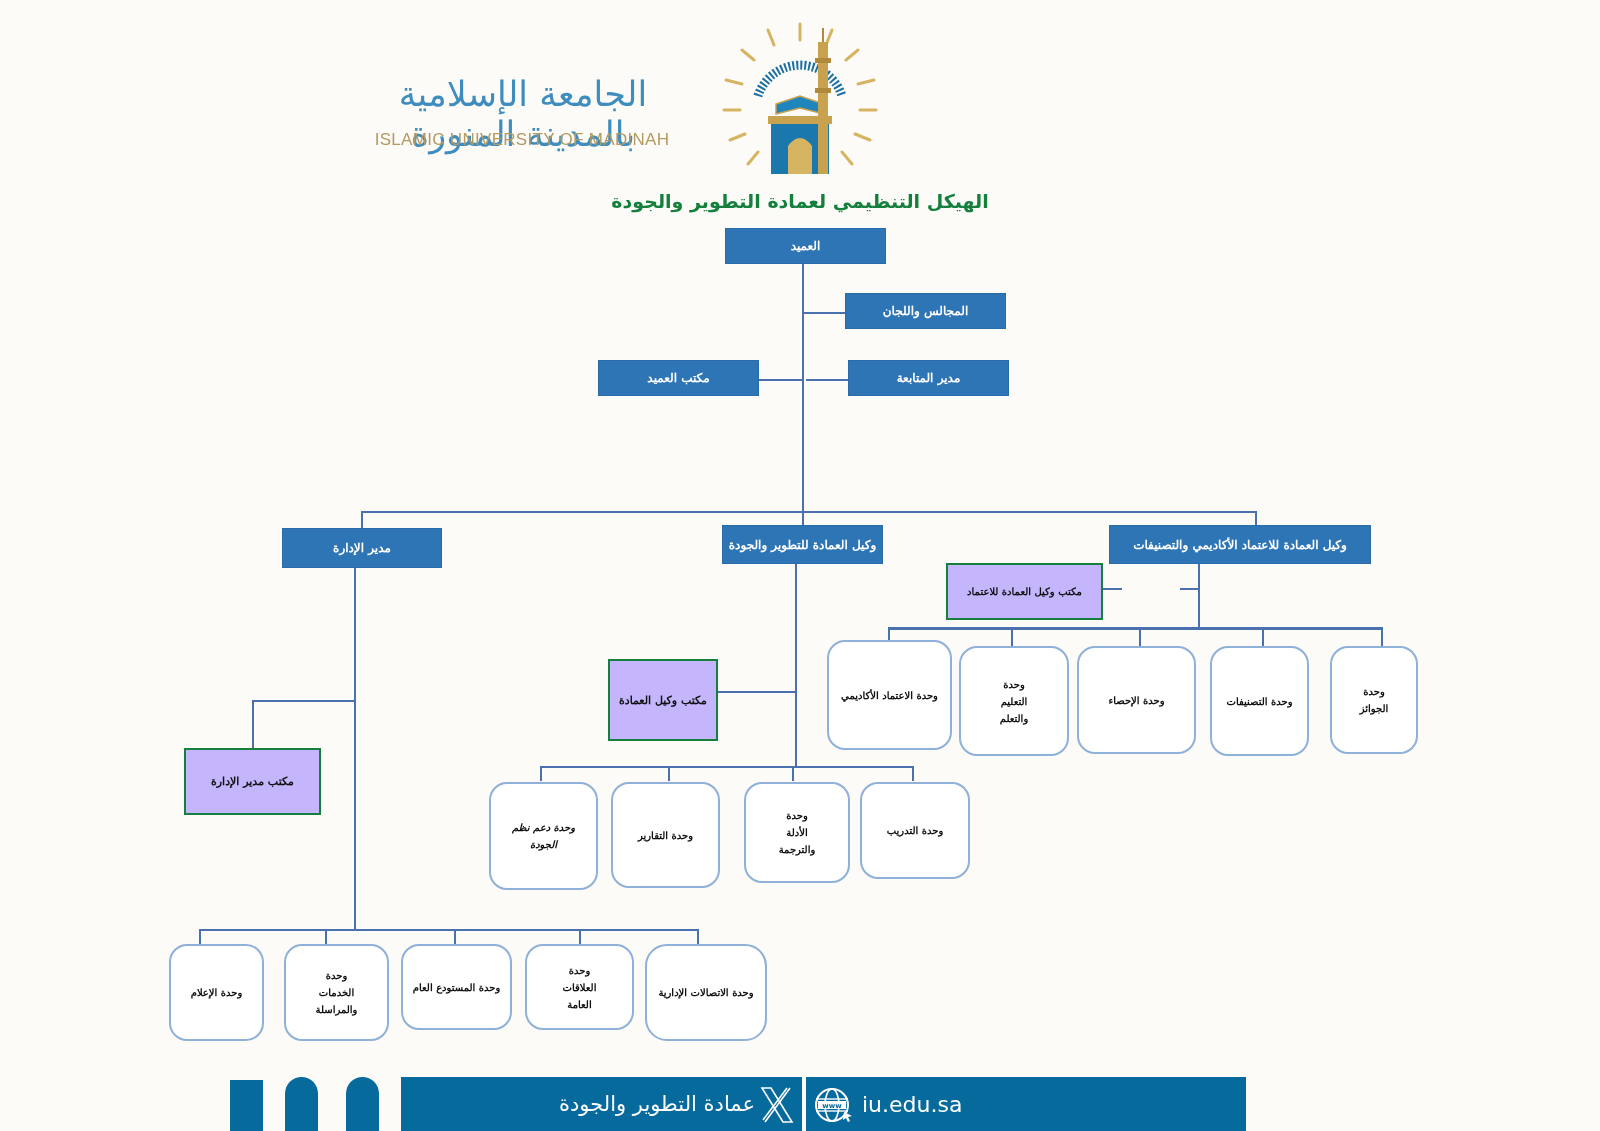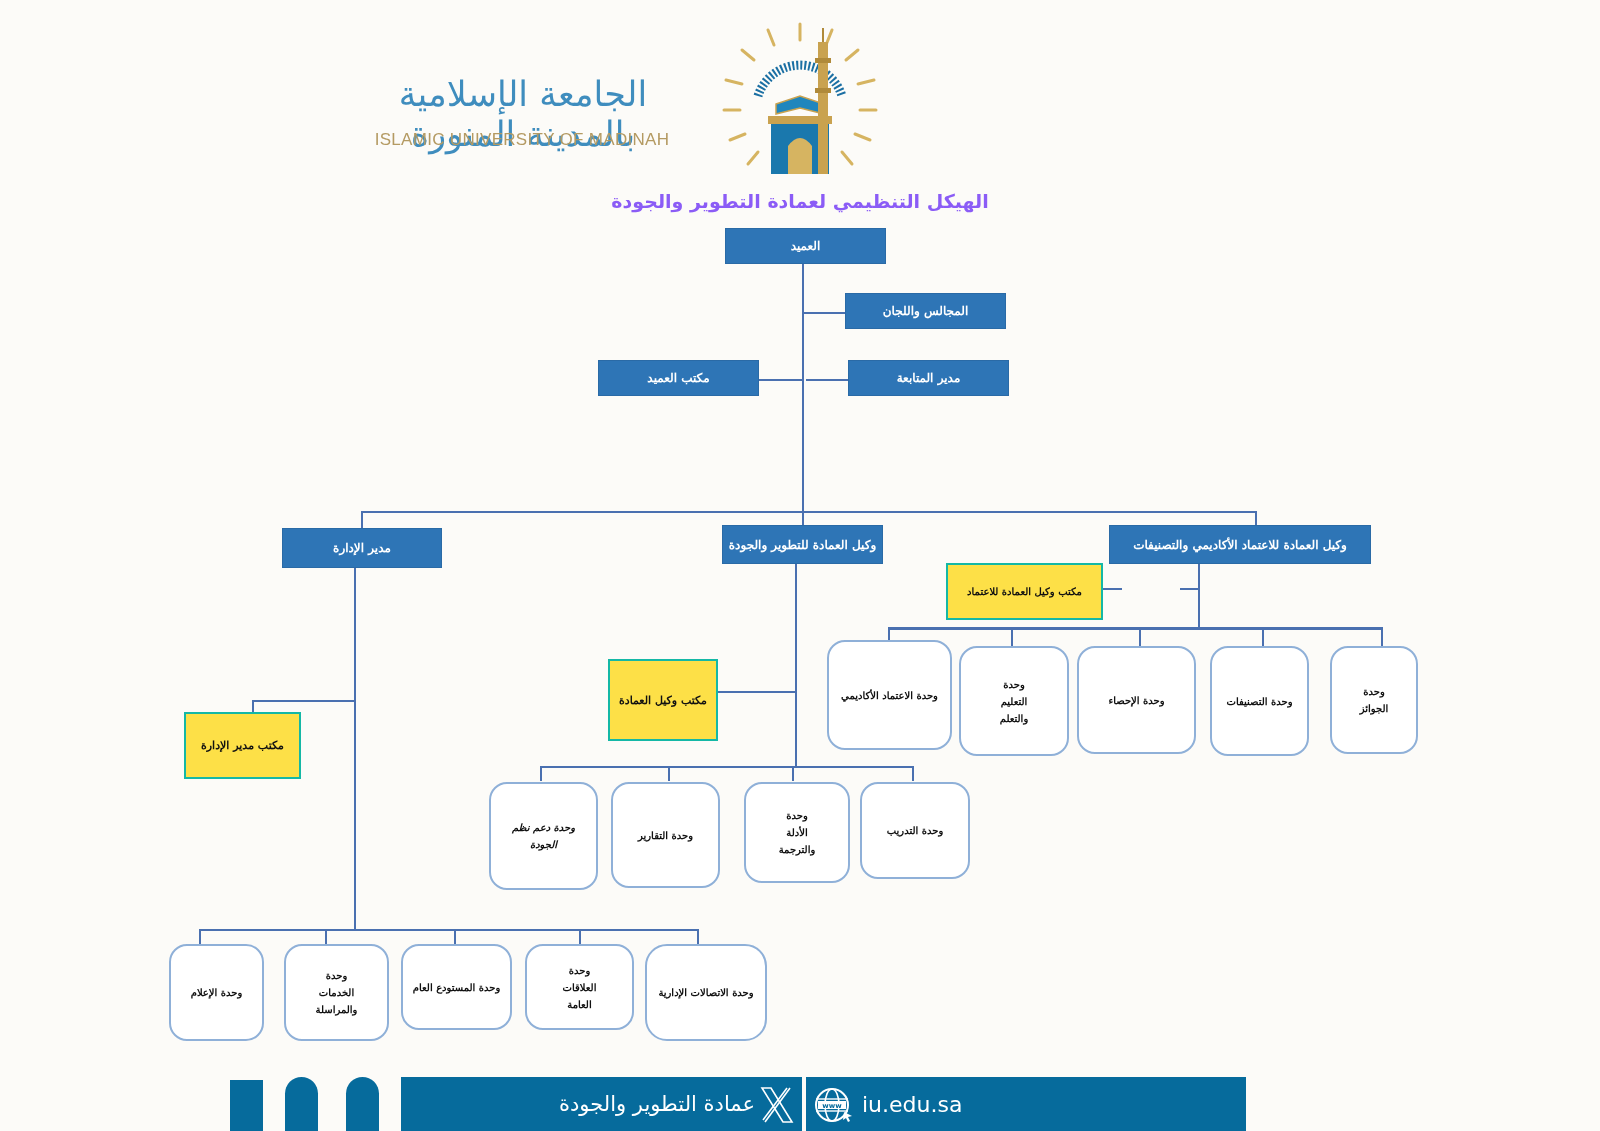--- a/index.html
+++ b/index.html
@@ -10,35 +10,35 @@
   }
   .abs { position: absolute; }
   .line { position: absolute; background: #4a70b0; }
   .box-blue {
     position: absolute; background: #2e75b6; color: #ffffff;
     display: flex; align-items: center; justify-content: center;
     font-family: "DejaVu Serif", serif; font-size: 12px; font-weight: bold;
     box-sizing: border-box; border: 1px solid #2a6aa6; direction: rtl;
   }
   .box-white {
-    position: absolute; background: #fde047; color: #111;
+    position: absolute; background: #c4b5fd; color: #111;
     display: flex; align-items: center; justify-content: center; text-align: center;
     font-family: "DejaVu Serif", serif; font-size: 11px; font-weight: bold;
-    box-sizing: border-box; border: 2px solid #14b8a6; direction: rtl;
+    box-sizing: border-box; border: 2px solid #15803d; direction: rtl;
   }
   .box-round {
     position: absolute; background: #ffffff; color: #111;
     display: flex; align-items: center; justify-content: center; text-align: center;
     font-family: "DejaVu Serif", serif; font-size: 10px; font-weight: bold; line-height: 1.7;
     box-sizing: border-box; border: 2px solid #8fb0d8; border-radius: 18px; direction: rtl;
     padding: 0 6px;
   }
   .title {
     position: absolute; left: 600px; top: 190px; width: 400px; text-align: center;
-    font-family: "DejaVu Sans", sans-serif; font-weight: bold; font-size: 19px; color: #8b5cf6;
+    font-family: "DejaVu Sans", sans-serif; font-weight: bold; font-size: 19px; color: #15803d;
     direction: rtl;
   }
   .logo-ar {
     position: absolute; left: 358px; top: 74px; width: 330px; text-align: center;
     font-family: "DejaVu Serif", serif; font-size: 35px; color: #3f8dbe; direction: rtl;
     letter-spacing: -1px;
   }
   .logo-en {
     position: absolute; left: 356px; top: 130px; width: 332px; text-align: center;
     font-family: "Liberation Sans", sans-serif; font-size: 17px; color: #b49a62; letter-spacing: 0.3px;
@@ -126,21 +126,21 @@
 <div class="line" style="left:1381px; top:627px; width:2px; height:20px;"></div>
 
 <div class="box-blue" style="left:725px; top:228px; width:161px; height:36px;">العميد</div>
 <div class="box-blue" style="left:845px; top:293px; width:161px; height:36px;">المجالس واللجان</div>
 <div class="box-blue" style="left:848px; top:360px; width:161px; height:36px;">مدير المتابعة</div>
 <div class="box-blue" style="left:598px; top:360px; width:161px; height:36px;">مكتب العميد</div>
 <div class="box-blue" style="left:282px; top:528px; width:160px; height:40px;">مدير الإدارة</div>
 <div class="box-blue" style="left:722px; top:525px; width:161px; height:39px;">وكيل العمادة للتطوير والجودة</div>
 <div class="box-blue" style="left:1109px; top:525px; width:262px; height:39px;">وكيل العمادة للاعتماد الأكاديمي والتصنيفات</div>
 
-<div class="box-white" style="left:184px; top:712px; width:117px; height:67px;">مكتب مدير الإدارة</div>
+<div class="box-white" style="left:184px; top:748px; width:137px; height:67px;">مكتب مدير الإدارة</div>
 <div class="box-white" style="left:608px; top:659px; width:110px; height:82px;">مكتب وكيل العمادة</div>
 <div class="box-white" style="left:946px; top:563px; width:157px; height:57px; font-size:10px;">مكتب وكيل العمادة للاعتماد</div>
 
 <div class="box-round" style="left:827px; top:640px; width:125px; height:110px;">وحدة الاعتماد الأكاديمي</div>
 <div class="box-round" style="left:959px; top:646px; width:110px; height:110px; padding:0 28px;">وحدة التعليم والتعلم</div>
 <div class="box-round" style="left:1077px; top:646px; width:119px; height:108px;">وحدة الإحصاء</div>
 <div class="box-round" style="left:1210px; top:646px; width:99px; height:110px;">وحدة التصنيفات</div>
 <div class="box-round" style="left:1330px; top:646px; width:88px; height:108px; padding:16px 22px;">وحدة الجوائز</div>
 
 <div class="box-round" style="left:489px; top:782px; width:109px; height:108px; padding:0 12px;font-style:italic;">وحدة دعم نظم الجودة</div>

